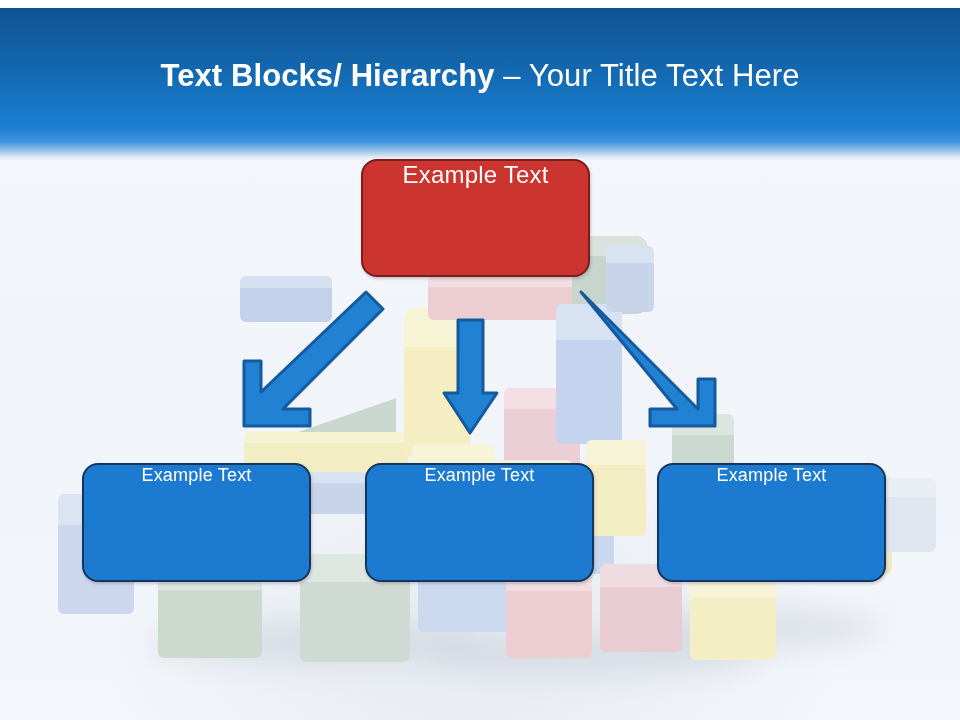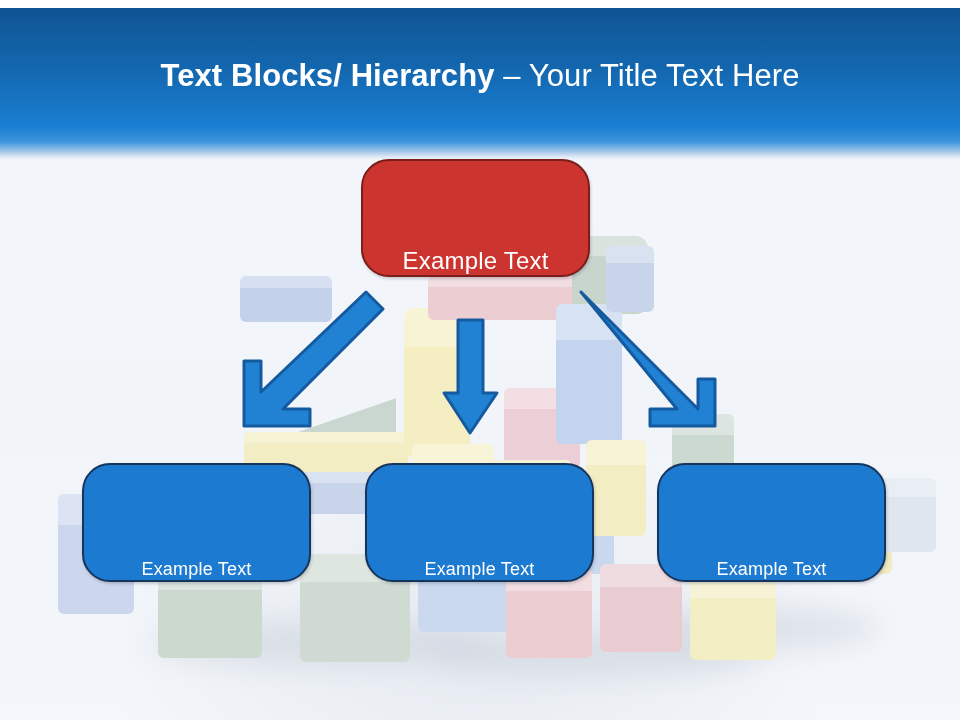--- a/index.html
+++ b/index.html
@@ -84,23 +84,23 @@
     width: 960px;
     height: 720px;
     pointer-events: none;
   }
 
   
   .node {
     position: absolute;
     box-sizing: border-box;
     display: flex;
-    align-items: flex-end;
+    align-items: flex-start;
     justify-content: center;
-    border-radius: 28px;
+    border-radius: 16px;
     color: #ffffff;
     text-align: center;
     box-shadow: 1px 2px 3px rgba(40,50,70,0.22);
   }
   .node-root {
     left: 361px;
     top: 151px;
     width: 229px;
     height: 118px;
     background: #cb342f;

